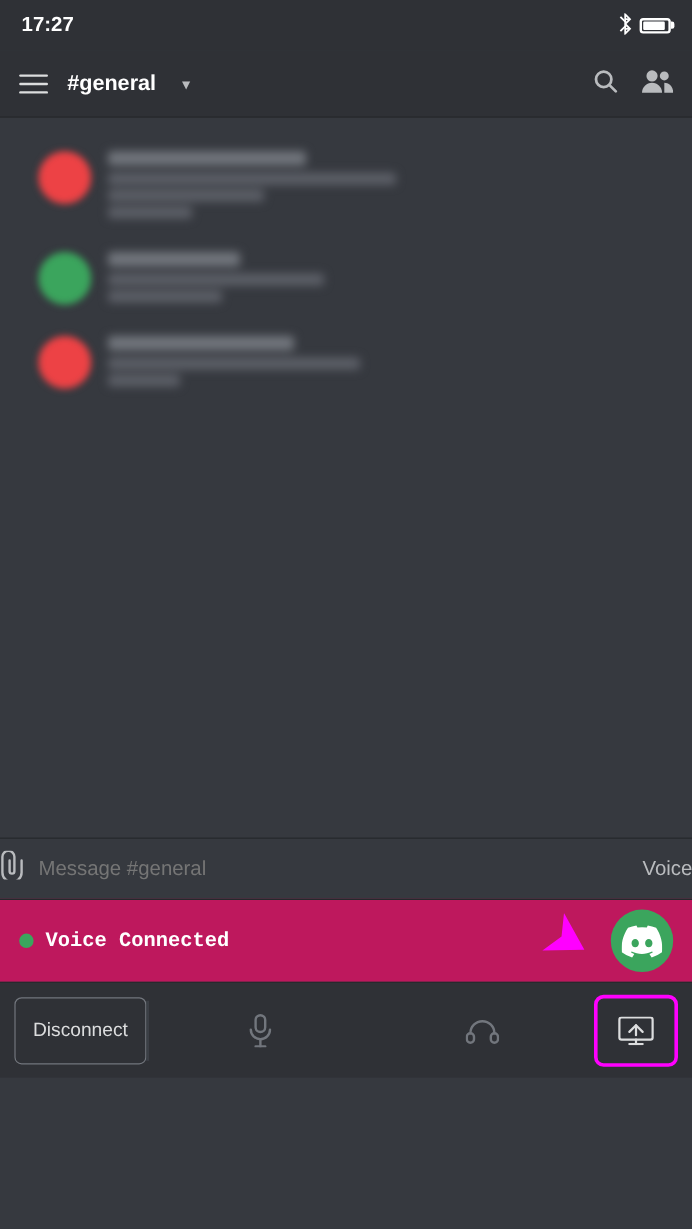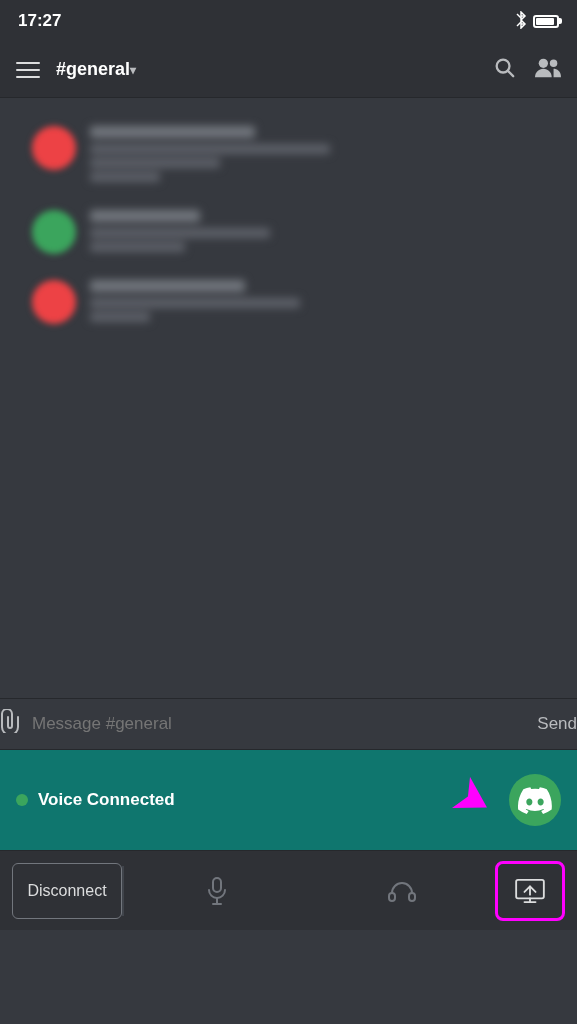--- a/index.html
+++ b/index.html
@@ -108,21 +108,21 @@
     }
     .hamburger-line {
       width: 24px;
       height: 2px;
       background: #dcddde;
       border-radius: 2px;
     }
     .channel-title {
       display: flex;
       align-items: center;
-      gap: 0;
+      gap: 22px;
       margin-left: 16px;
       flex: 1;
       font-size: 18px;
       font-weight: 700;
       color: #fff;
     }
     .dropdown-arrow {
       font-size: 12px;
       color: #b9bbbe;
     }
@@ -208,26 +208,27 @@
     }
     .send-btn {
       color: #b9bbbe;
       font-size: 17px;
       font-weight: 500;
       cursor: pointer;
     }
 
     
     .voice-bar {
-      background: #0f766e;
-      padding: 24px 16px;
+      background: #be185d;
+      padding: 8px 16px;
       display: flex;
       align-items: center;
       border-top: 1px solid #26282c;
       position: relative;
+      font-family: Liberation Mono, monospace;
     }
     .voice-status-dot {
       width: 12px;
       height: 12px;
       border-radius: 50%;
       background: #3ba55d;
       margin-right: 10px;
       flex-shrink: 0;
     }
     .voice-connected-text {
@@ -408,21 +409,21 @@
   </div>
 </div>
 
 <div class="message-input-area">
   <span class="attachment-btn">
     <svg width="20" height="24" viewBox="0 0 20 24" fill="none" stroke="#b9bbbe" stroke-width="2" stroke-linecap="round">
       <path d="M18 8v10a8 8 0 01-16 0V5a5 5 0 0110 0v12a2 2 0 01-4 0V8"></path>
     </svg>
   </span>
   <input class="message-input-field" type="text" readonly="" placeholder="Message #general" style="">
-  <span class="send-btn">Send</span>
+  <span class="send-btn">Voice</span>
 </div>
 
 <div class="voice-bar">
   <div class="voice-status-dot"></div>
   <span class="voice-connected-text">Voice Connected</span>
 
   <span style="font-size:0; margin-right:10px;">
     <svg width="50" height="46" viewBox="0 0 50 46" fill="#ff00ff">
       <path d="M10 5 L40 23 L10 41 L18 23 Z" transform="rotate(30, 25, 23)"></path>
     </svg>

